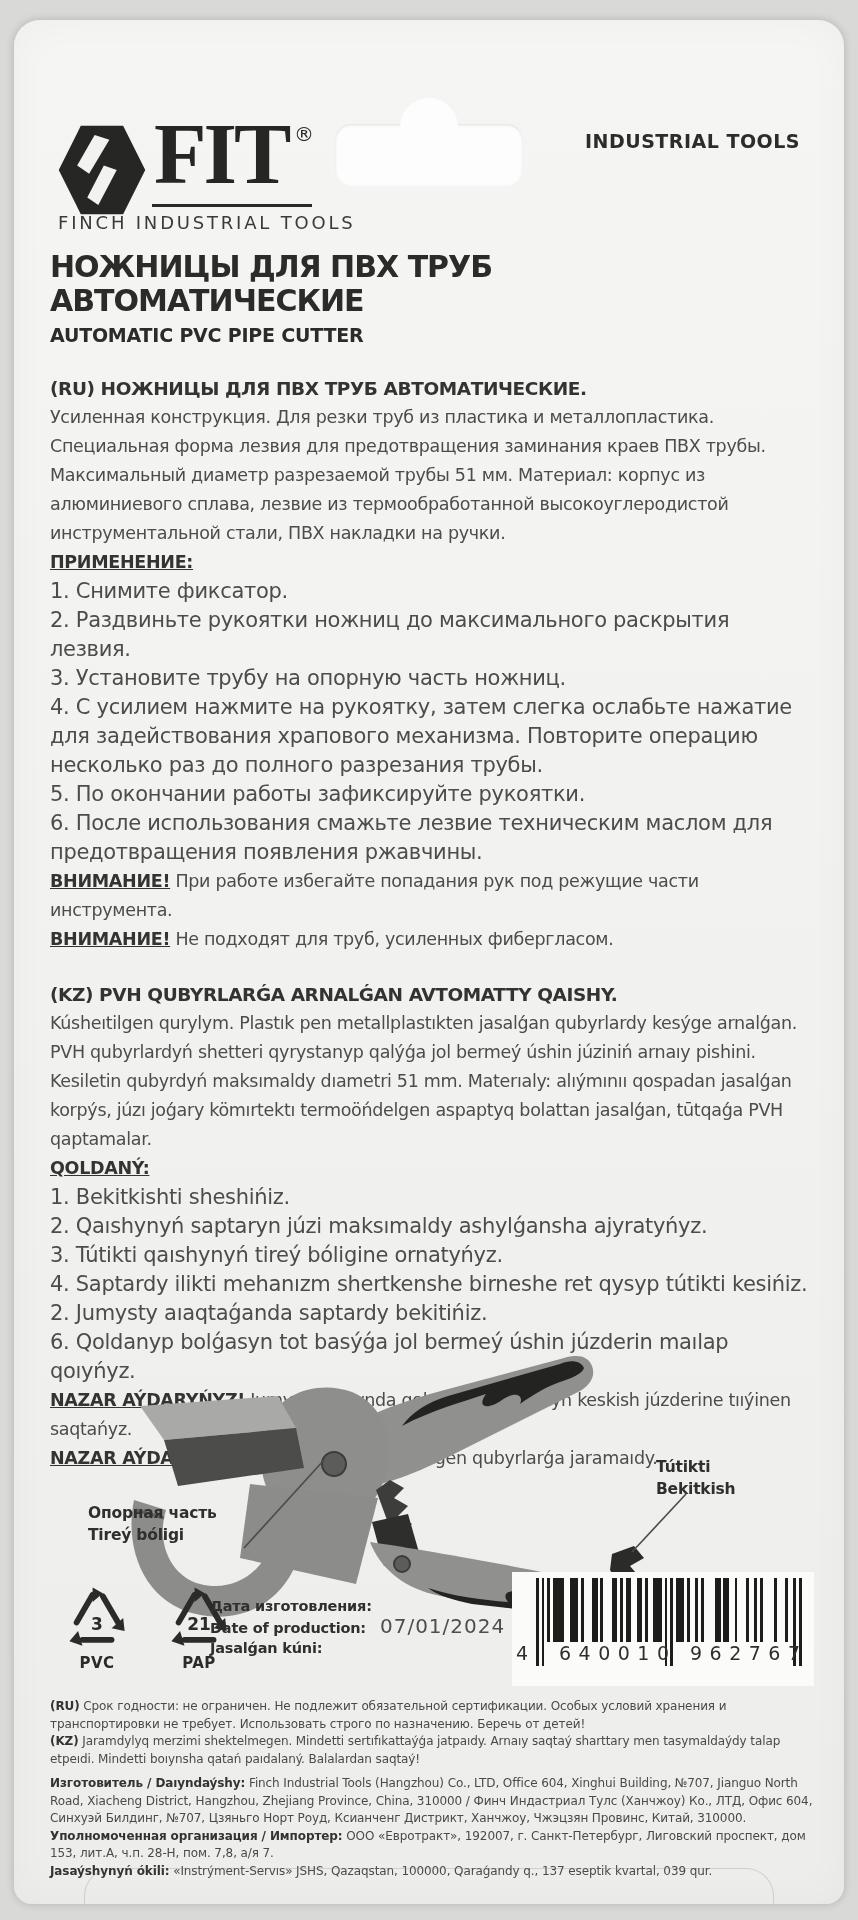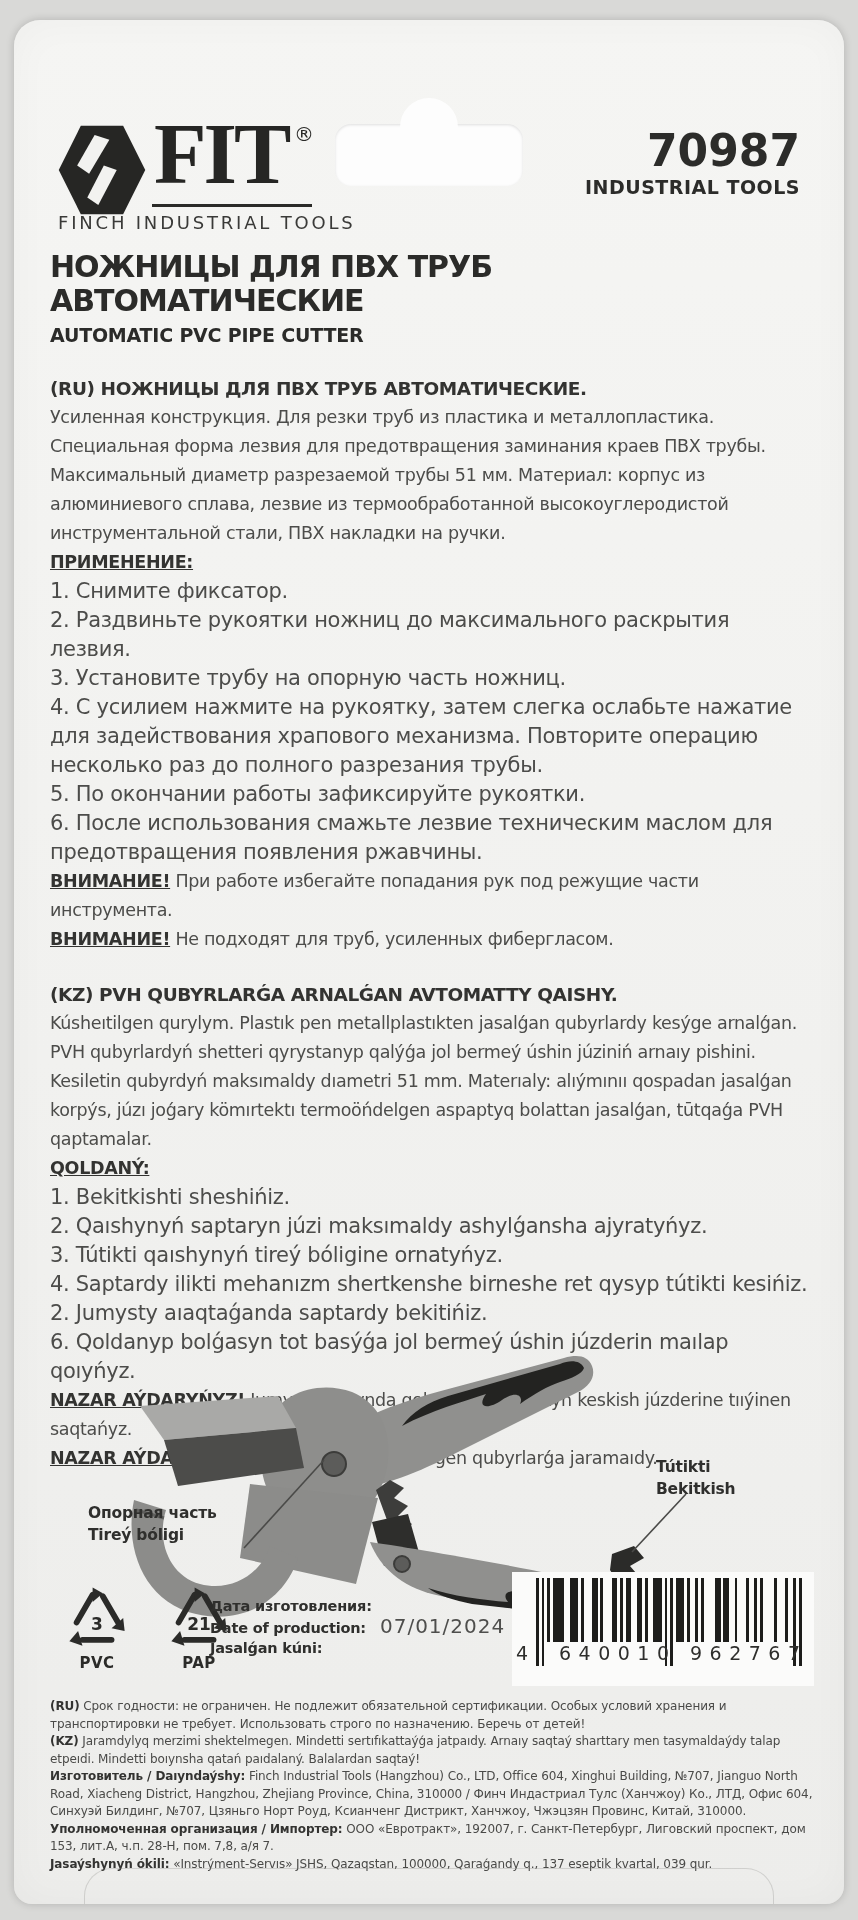--- a/index.html
+++ b/index.html
@@ -71,21 +71,21 @@
   .barcode{position:absolute;left:498px;top:1552px;width:302px;height:114px;background:#fbfbfa;}
   .bars{position:absolute;left:24px;top:6px;display:flex;}
   .bars div{width:2.8px;}
   .bc-digits{position:absolute;top:70px;left:0;right:0;font-size:19px;color:#2e2e2c;}
   .bc-d1{position:absolute;left:4px;}
   .bc-g1{position:absolute;left:47px;letter-spacing:7.5px;}
   .bc-g2{position:absolute;left:178px;letter-spacing:7.5px;}
   
   .legal{position:absolute;left:36px;right:26px;top:1678px;color:#4a4a48;}
   .legal p{margin:0;font-size:12px;line-height:17.5px;letter-spacing:-.1px;}
-  .legal .gap{}
+  .legal .gap{margin-top:7px;}
   .legal b{color:#333331;}
   
   .blister{position:absolute;left:70px;right:70px;top:1848px;height:90px;
     border:1px solid rgba(120,120,118,.25);border-bottom:none;border-radius:28px 28px 0 0;}
 </style>
 </head>
 <body>
 
 <div class="card">
 
@@ -96,21 +96,20 @@
       <polygon points="27,4 73,4 97,52 73,100 27,100 3,52" fill="#262624"></polygon>
       <polygon points="42,14 58,19 36,56 23,47" fill="#f2f2f0"></polygon>
       <polygon points="52,47 66,52 46,90 34,82" fill="#f2f2f0"></polygon>
     </svg>
     <div class="fit-text">FIT</div>
     <div class="fit-reg">®</div>
     <div class="logo-line"></div>
     <div class="logo-tagline">FINCH INDUSTRIAL TOOLS</div>
   </div>
   <div class="sku">
-    <div class="sku-num">70987</div>
     <div class="sku-brand">INDUSTRIAL TOOLS</div>
   </div>
 
   <div class="content">
     <div class="title">НОЖНИЦЫ ДЛЯ ПВХ ТРУБ АВТОМАТИЧЕСКИЕ</div>
     <div class="subtitle">AUTOMATIC PVC PIPE CUTTER</div>
 
     <div class="sec-head">(RU) НОЖНИЦЫ ДЛЯ ПВХ ТРУБ АВТОМАТИЧЕСКИЕ.</div>
     <div class="body-t">Усиленная конструкция. Для резки труб из пластика и металлопластика. Специальная форма лезвия для предотвращения заминания краев ПВХ трубы. Максимальный диаметр разрезаемой трубы 51 мм. Материал: корпус из алюминиевого сплава, лезвие из термообработанной высокоуглеродистой инструментальной стали, ПВХ накладки на ручки.</div>
     <div class="body-t usage">ПРИМЕНЕНИЕ:</div>

